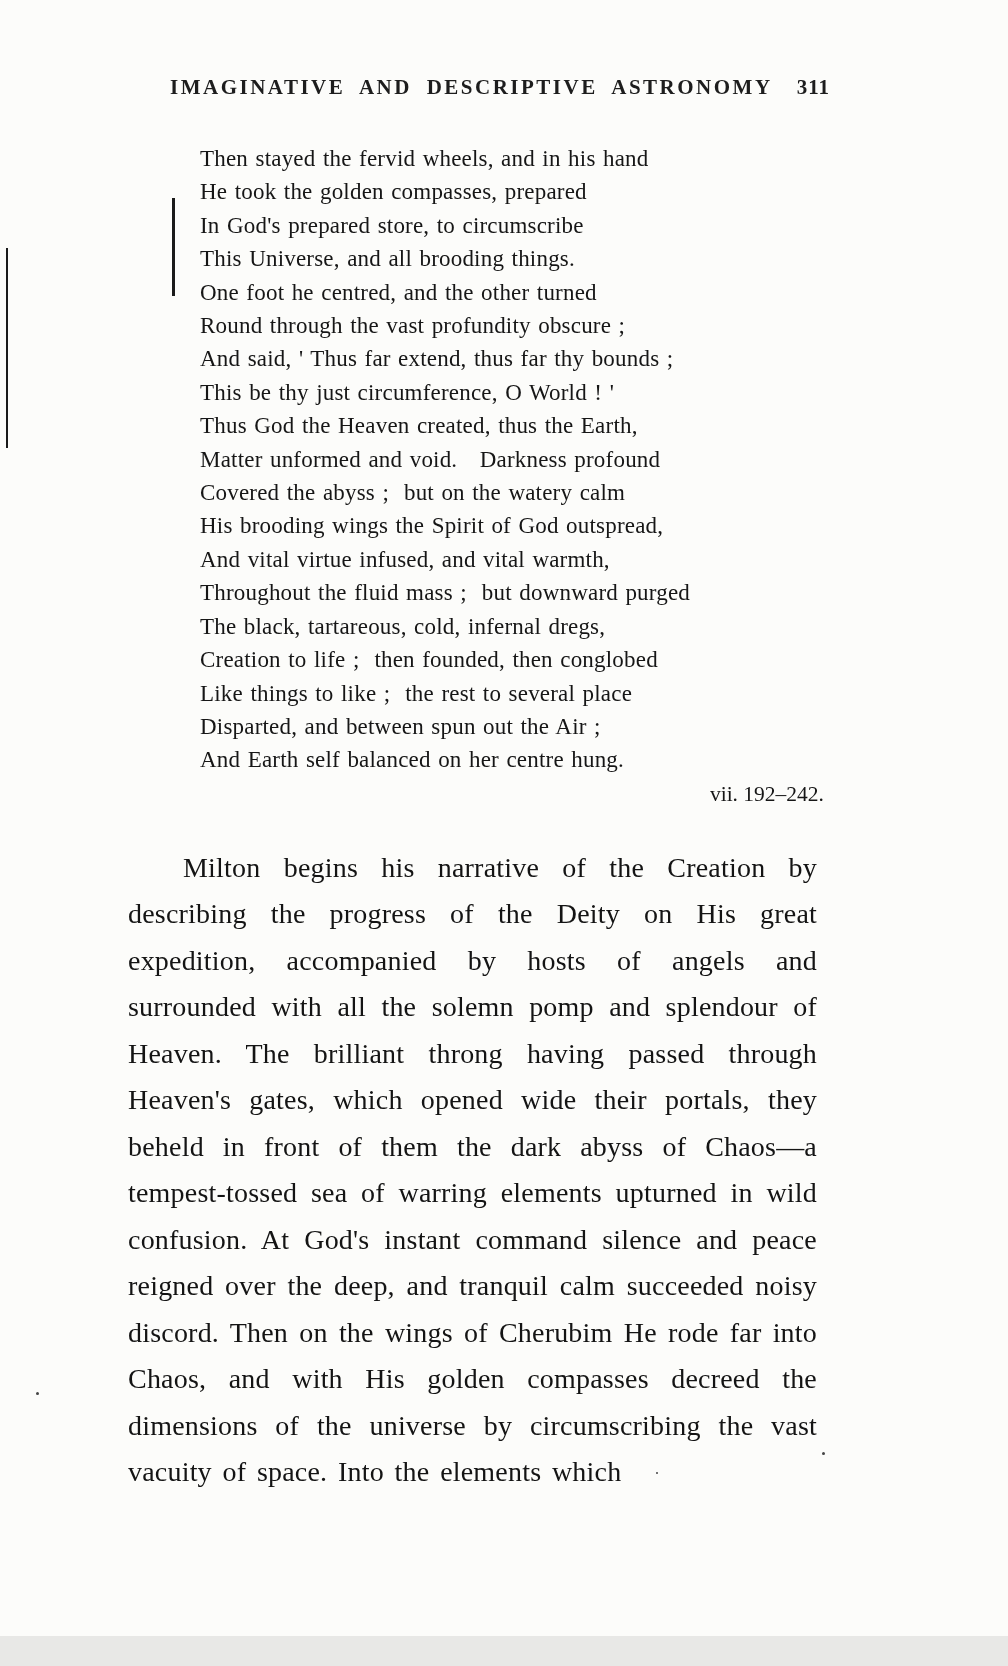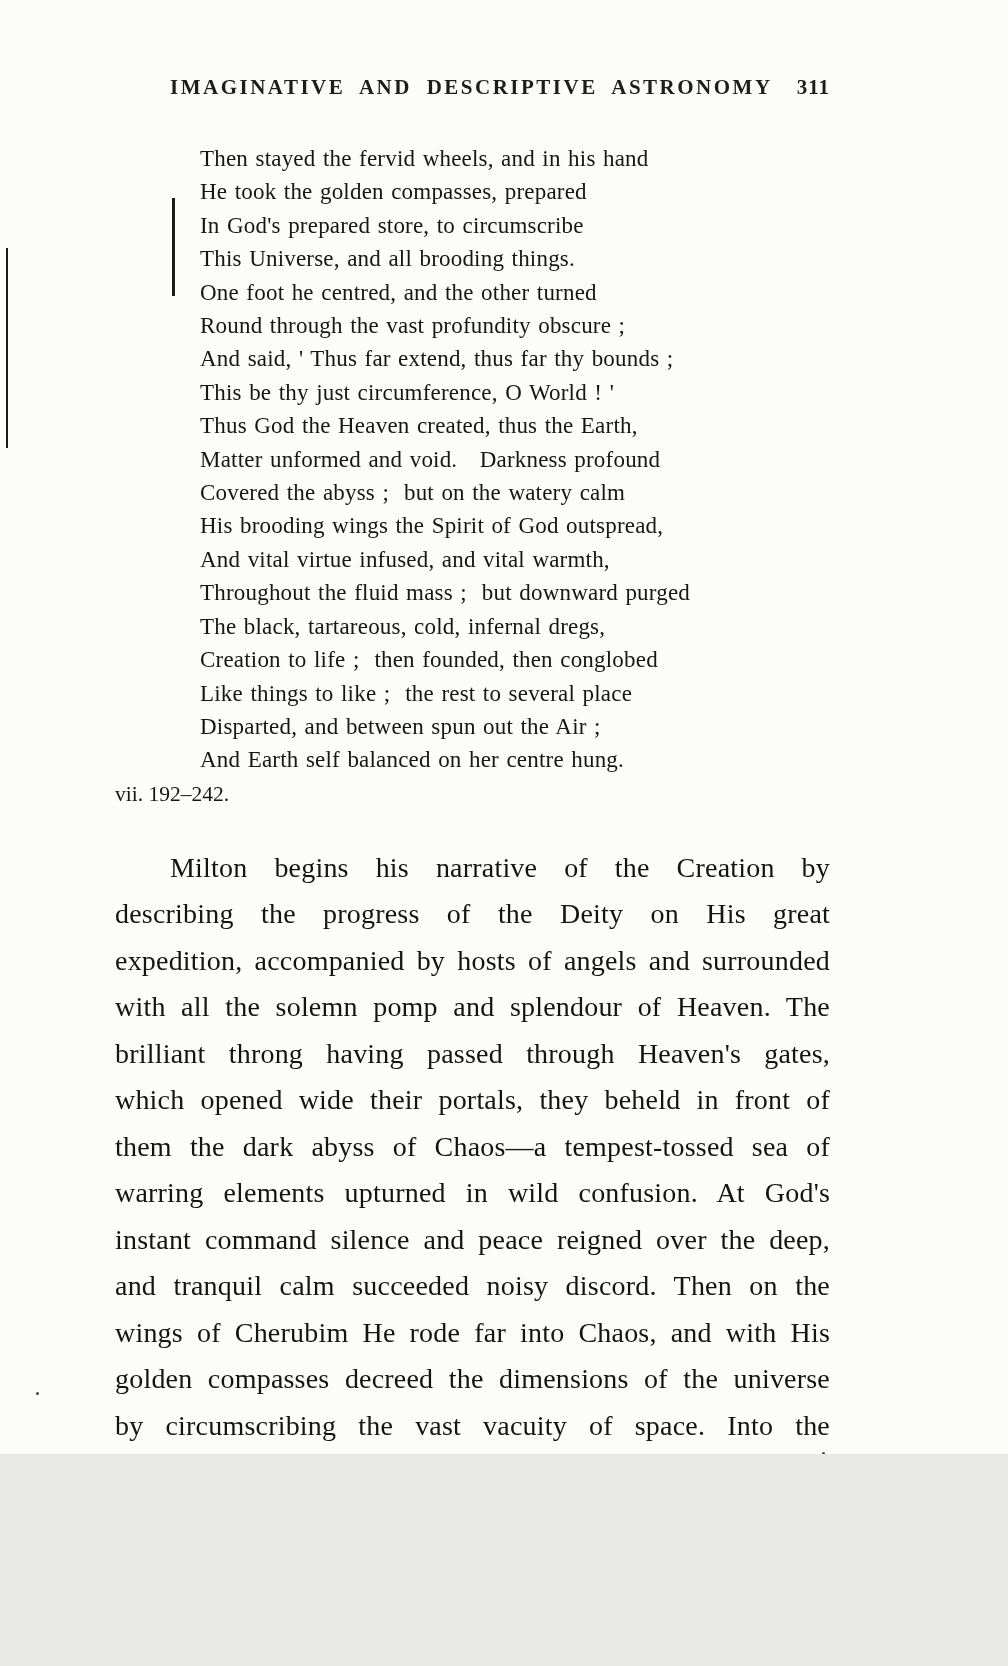--- a/index.html
+++ b/index.html
@@ -3,21 +3,21 @@
 <meta charset="utf-8">
 <style>
   html, body {
     margin: 0;
     padding: 0;
     background: #e8e8e6;
   }
   .page {
     position: relative;
     width: 1008px;
-    height: 1454px;
+    height: 1636px;
     margin: 0 auto;
     background: #fcfcfa;
     color: #1b1b1b;
     font-family: "Liberation Serif", "DejaVu Serif", serif;
     overflow: hidden;
     box-sizing: border-box;
     padding: 75px 178px 0 115px;
   }
   .running-head {
     display: flex;
@@ -40,27 +40,28 @@
     font-size: 23px;
     line-height: 33.4px;
     letter-spacing: 0.2px;
     word-spacing: 1.5px;
     color: #161616;
   }
   .poem .poem-line {
     white-space: pre;
   }
   .attribution {
+    text-align: right;
     font-size: 21.5px;
     margin-top: 5px;
     margin-right: 6px;
     color: #161616;
   }
   .prose {
-    margin: 0;
+    margin: 13px;
     margin-top: 38px;
     font-size: 28px;
     line-height: 46.5px;
     text-align: justify;
     text-indent: 55px;
     letter-spacing: 0.2px;
     word-spacing: 3.5px;
     color: #141414;
   }
   

